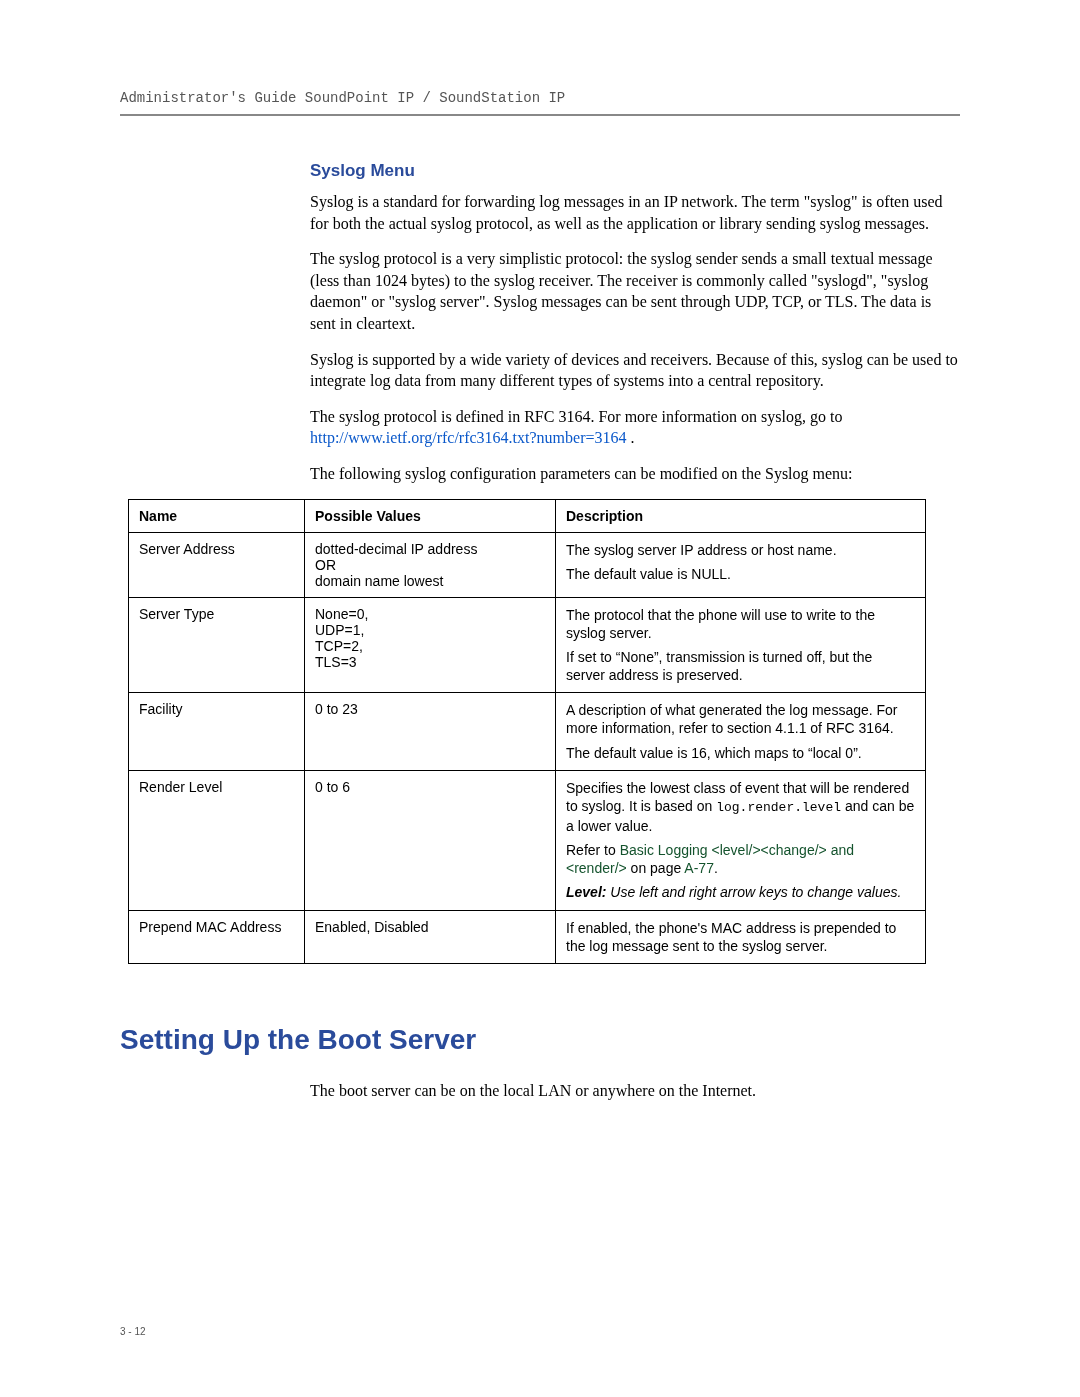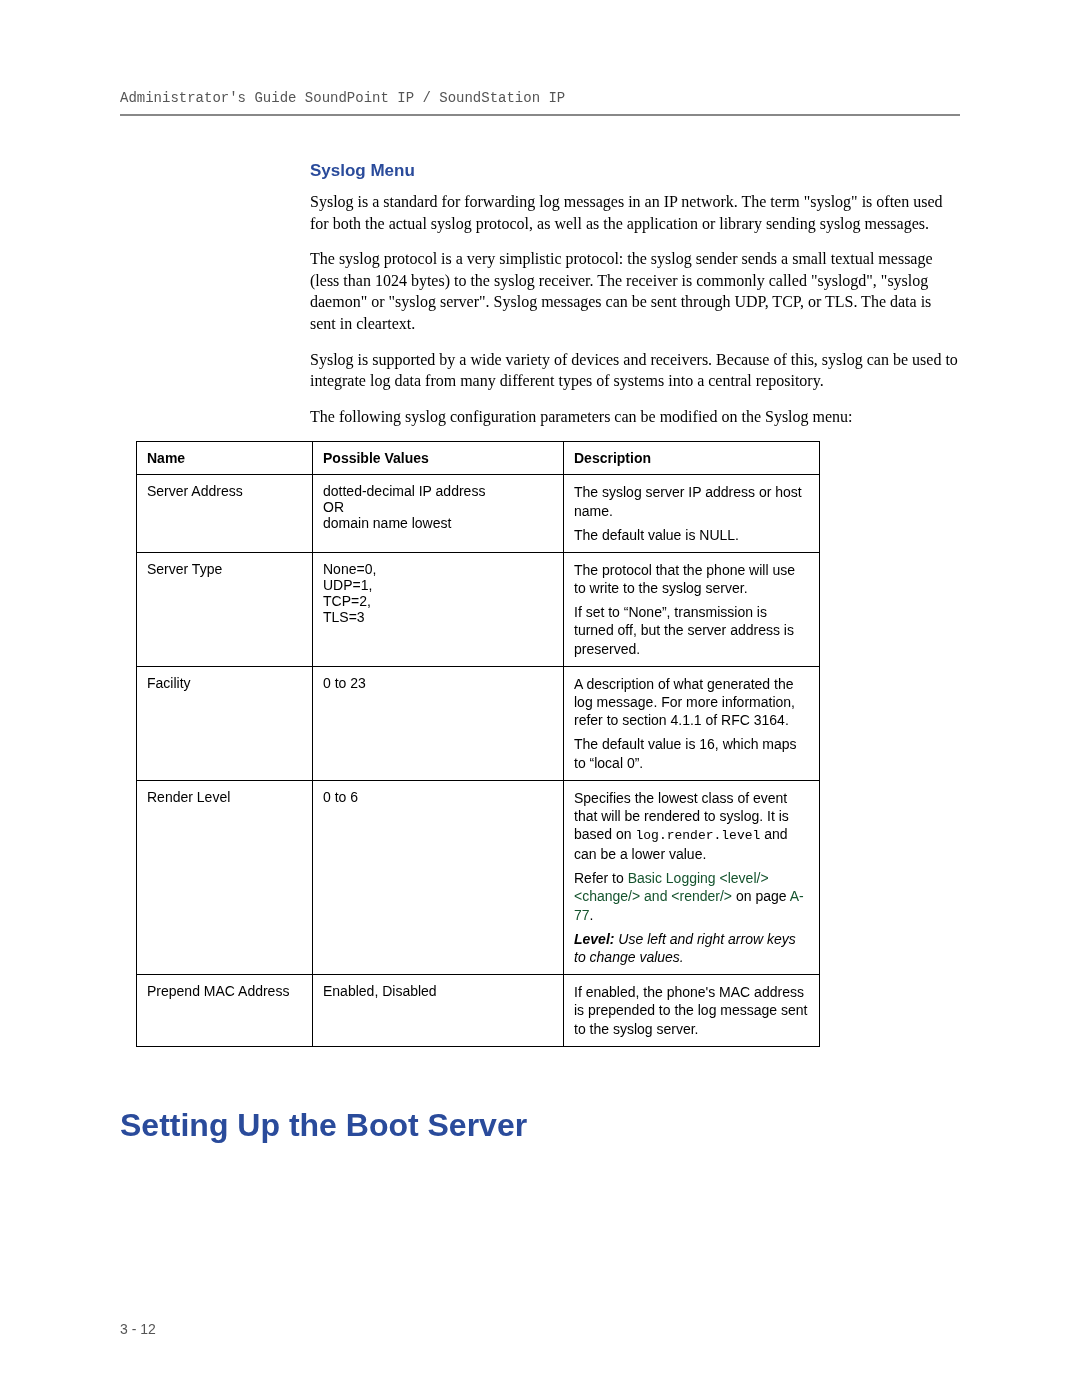--- a/index.html
+++ b/index.html
@@ -40,22 +40,22 @@
     line-height: 1.35;
     margin: 0 0 14px 0;
     text-align: left;
   }
   a.link {
     color: #0a58ca;
     text-decoration: none;
   }
   table.param-table {
     border-collapse: collapse;
-    width: 684px;
-    margin-left: 16px;
+    width: 798px;
+    margin-left: 8px;
     margin-top: 12px;
     font-family: Arial, Helvetica, sans-serif;
     font-size: 14px;
   }
   table.param-table th,
   table.param-table td {
     border: 1px solid #000;
     padding: 8px 10px 8px 10px;
     vertical-align: top;
     text-align: left;
@@ -68,48 +68,51 @@
   .col-values { width: 230px; }
   .col-desc   { }
   .cell-para { margin: 0 0 6px 0; line-height: 1.3; }
   .cell-para:last-child { margin-bottom: 0; }
   .mono { font-family: "Courier New", monospace; font-size: 13px; text-align: right; }
   .crossref { color: #14532d; }
   .note-italic { font-style: italic; }
   h1.major-heading {
     color: #2a4b9b;
     font-family: "Trebuchet MS", Arial, sans-serif;
-    font-size: 32px;
+    font-size: 28px;
     font-weight: bold;
     margin: 60px 0 24px 0;
   }
   .page-number {
     position: absolute;
     left: 120px;
     bottom: 60px;
     font-family: "Trebuchet MS", Arial, sans-serif;
-    font-size: 14px;
+    font-size: 10px;
     color: #555;
   }
 </style>
 </head>
 <body>
 
 <div class="page">
 
   <div class="running-header">Administrator's Guide SoundPoint IP / SoundStation IP</div>
 
   <div class="content-area">
 
     <h3 class="section-heading">Syslog Menu</h3>
 
     <div class="body-text">
       <p>Syslog is a standard for forwarding log messages in an IP network. The term "syslog" is often used for both the actual syslog protocol, as well as the application or library sending syslog messages.</p>
       <p>The syslog protocol is a very simplistic protocol: the syslog sender sends a small textual message (less than 1024 bytes) to the syslog receiver. The receiver is commonly called "syslogd", "syslog daemon" or "syslog server". Syslog messages can be sent through UDP, TCP, or TLS. The data is sent in cleartext.</p>
       <p>Syslog is supported by a wide variety of devices and receivers. Because of this, syslog can be used to integrate log data from many different types of systems into a central repository.</p>
+      <p>
+        <span>The syslog protocol is defined in RFC 3164. For more information on syslog, go to </span><a class="link">http://www.ietf.org/rfc/rfc3164.txt?number=3164</a><span> .</span>
+      </p>
       <p>The following syslog configuration parameters can be modified on the Syslog menu:</p>
     </div>
 
   </div>
 
   <table class="param-table">
     <thead>
       <tr>
         <th class="col-name">Name</th>
         <th class="col-values">Possible Values</th>
@@ -172,16 +175,19 @@
         <td>
           <p class="cell-para">If enabled, the phone's MAC address is prepended to the log message sent to the syslog server.</p>
         </td>
       </tr>
 
     </tbody>
   </table>
 
   <h1 class="major-heading">Setting Up the Boot Server</h1>
 
+  <div class="content-area body-text">
+    <p>The boot server can be on the local LAN or anywhere on the Internet.</p>
+  </div>
 
   <div class="page-number">3 - 12</div>
 
 </div>
 
 </body></html>

